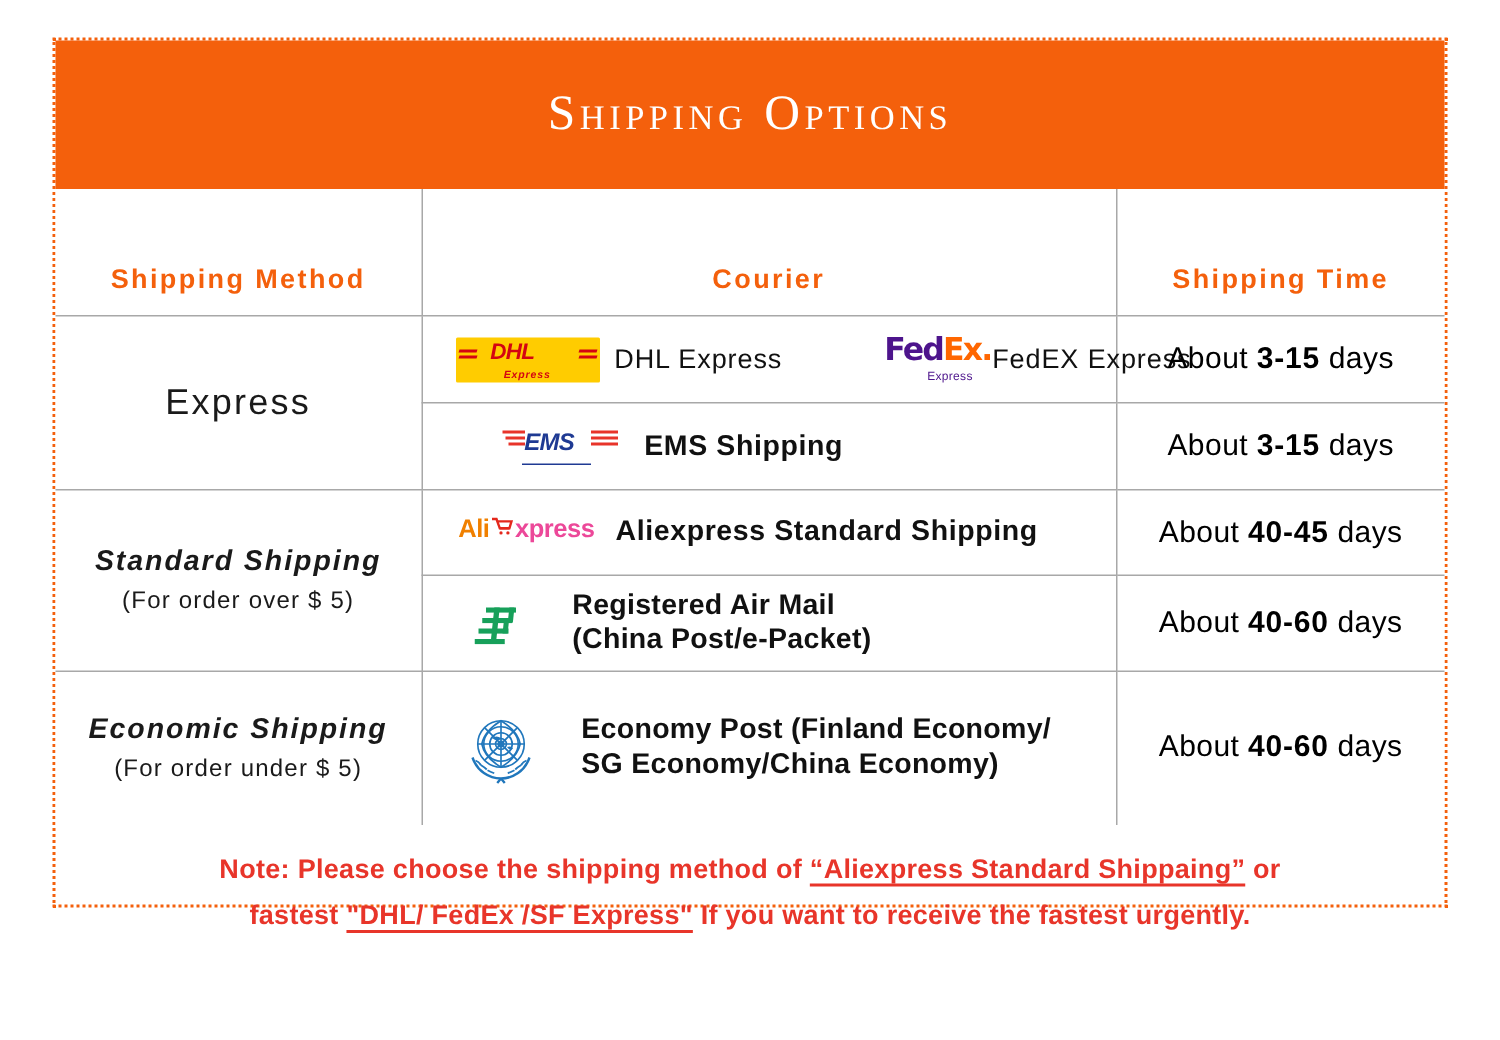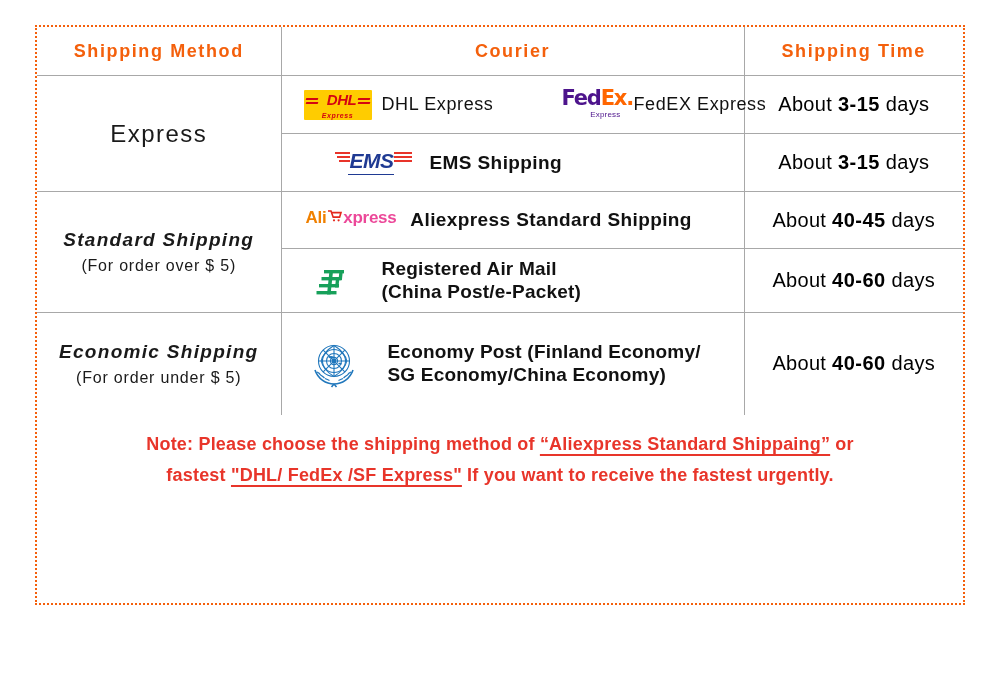--- a/index.html
+++ b/index.html
@@ -47,21 +47,21 @@
     vertical-align:middle;
     text-align:center;
   }
   .tbl tr.head td{border-top:none;}
   .tbl td.edge-l{border-left:none;}
   .tbl td.edge-r{border-right:none;}
   .tbl tr.last td{border-bottom:none;}
 
   .hdr{
     color:#F4600C;font-weight:bold;font-size:18px;letter-spacing:1.6px;
-    height:48px;line-height:48px;white-space:nowrap;
+    height:48px;line-height:48px;white-space:nowrap;margin-top:36px;
   }
   
   .method-main{font-size:23px;color:#1a1a1a;letter-spacing:.5px;}
   .method-main.light{font-weight:400;font-size:24px;letter-spacing:1.5px;}
   .method-main.bold{font-weight:bold;font-size:19px;letter-spacing:1.3px;font-style:italic;}
   .method-sub{font-size:16px;color:#1a1a1a;letter-spacing:.8px;margin-top:6px;font-weight:400;}
 
   
   .courier{
     display:flex;align-items:center;justify-content:flex-start;
@@ -73,21 +73,21 @@
   .cour-label.bold2{font-weight:bold;font-size:19px;letter-spacing:.2px;text-align:left;line-height:1.18;}
 
   
   .time{font-size:20px;color:#000000;letter-spacing:.3px;white-space:nowrap;font-weight:400;}
   .time b{font-weight:bold;letter-spacing:.5px;}
 
   
   .logo{flex:0 0 auto;display:inline-block;}
 
   
-  .dhl{width:68px;height:30px;background:#FFCC00;position:relative;overflow:hidden;border-radius:1px;}
+  .dhl{width:96px;height:30px;background:#FFCC00;position:relative;overflow:hidden;border-radius:1px;}
   .dhl .word{
     position:absolute;left:5px;top:2px;width:66px;height:16px;
     color:#D40511;font-weight:bold;font-style:italic;font-size:15px;
     letter-spacing:-0.5px;line-height:16px;text-align:center;
   }
   .dhl .bar{position:absolute;background:#D40511;height:2px;}
   .dhl .b1{left:2px;top:8px;width:12px;transform:skewX(-18deg);}
   .dhl .b2{left:2px;top:12px;width:12px;transform:skewX(-18deg);}
   .dhl .b3{right:2px;top:8px;width:12px;transform:skewX(-18deg);}
   .dhl .b4{right:2px;top:12px;width:12px;transform:skewX(-18deg);}
@@ -100,21 +100,21 @@
   .fedex{width:62px;height:33px;position:relative;}
   .fedex .fx{font-size:21px;font-weight:bold;letter-spacing:-1.2px;line-height:21px;font-family:"DejaVu Sans",sans-serif;}
   .fedex .fed{color:#4D148C;}
   .fedex .ex{color:#FF6600;}
   .fedex .dot{color:#FF6600;font-size:21px;font-weight:bold;}
   .fedex .sub{color:#4D148C;font-size:8px;text-align:right;letter-spacing:.2px;margin-top:1px;padding-right:3px;}
 
   
   .ems{width:78px;height:30px;position:relative;}
   .ems .word{
-    position:absolute;left:16px;top:4px;font-size:21px;font-weight:bold;font-style:italic;
+    position:absolute;left:16px;top:4px;font-size:16px;font-weight:bold;font-style:italic;
     color:#1F3A93;letter-spacing:-0.5px;line-height:17px;
   }
   .ems .stripe{position:absolute;background:#E8342A;height:2px;}
   .ems .sL1{left:1px;top:4px;width:15px;}
   .ems .sL2{left:3px;top:8px;width:13px;}
   .ems .sL3{left:5px;top:12px;width:11px;}
   .ems .sR1{right:0px;top:4px;width:18px;}
   .ems .sR2{right:0px;top:8px;width:18px;}
   .ems .sR3{right:0px;top:12px;width:18px;}
   .ems .under{position:absolute;left:14px;bottom:3px;width:46px;height:1px;background:#1F3A93;}
@@ -139,20 +139,23 @@
   }
   .note .u{text-decoration:underline;text-underline-offset:4px;text-decoration-thickness:2px;}
   .note .ln2{display:block;margin-top:4px;}
 </style>
 </head>
 <body>
 
 <div class="page">
  <div class="frame">
 
+  <div class="banner">
+    <div class="banner-title">Shipping Options</div>
+  </div>
 
   <table class="tbl">
     <colgroup>
           <col class="c1">
           <col class="c2">
           <col class="c3">
         </colgroup>
 
     <tbody>
           <tr class="head">

